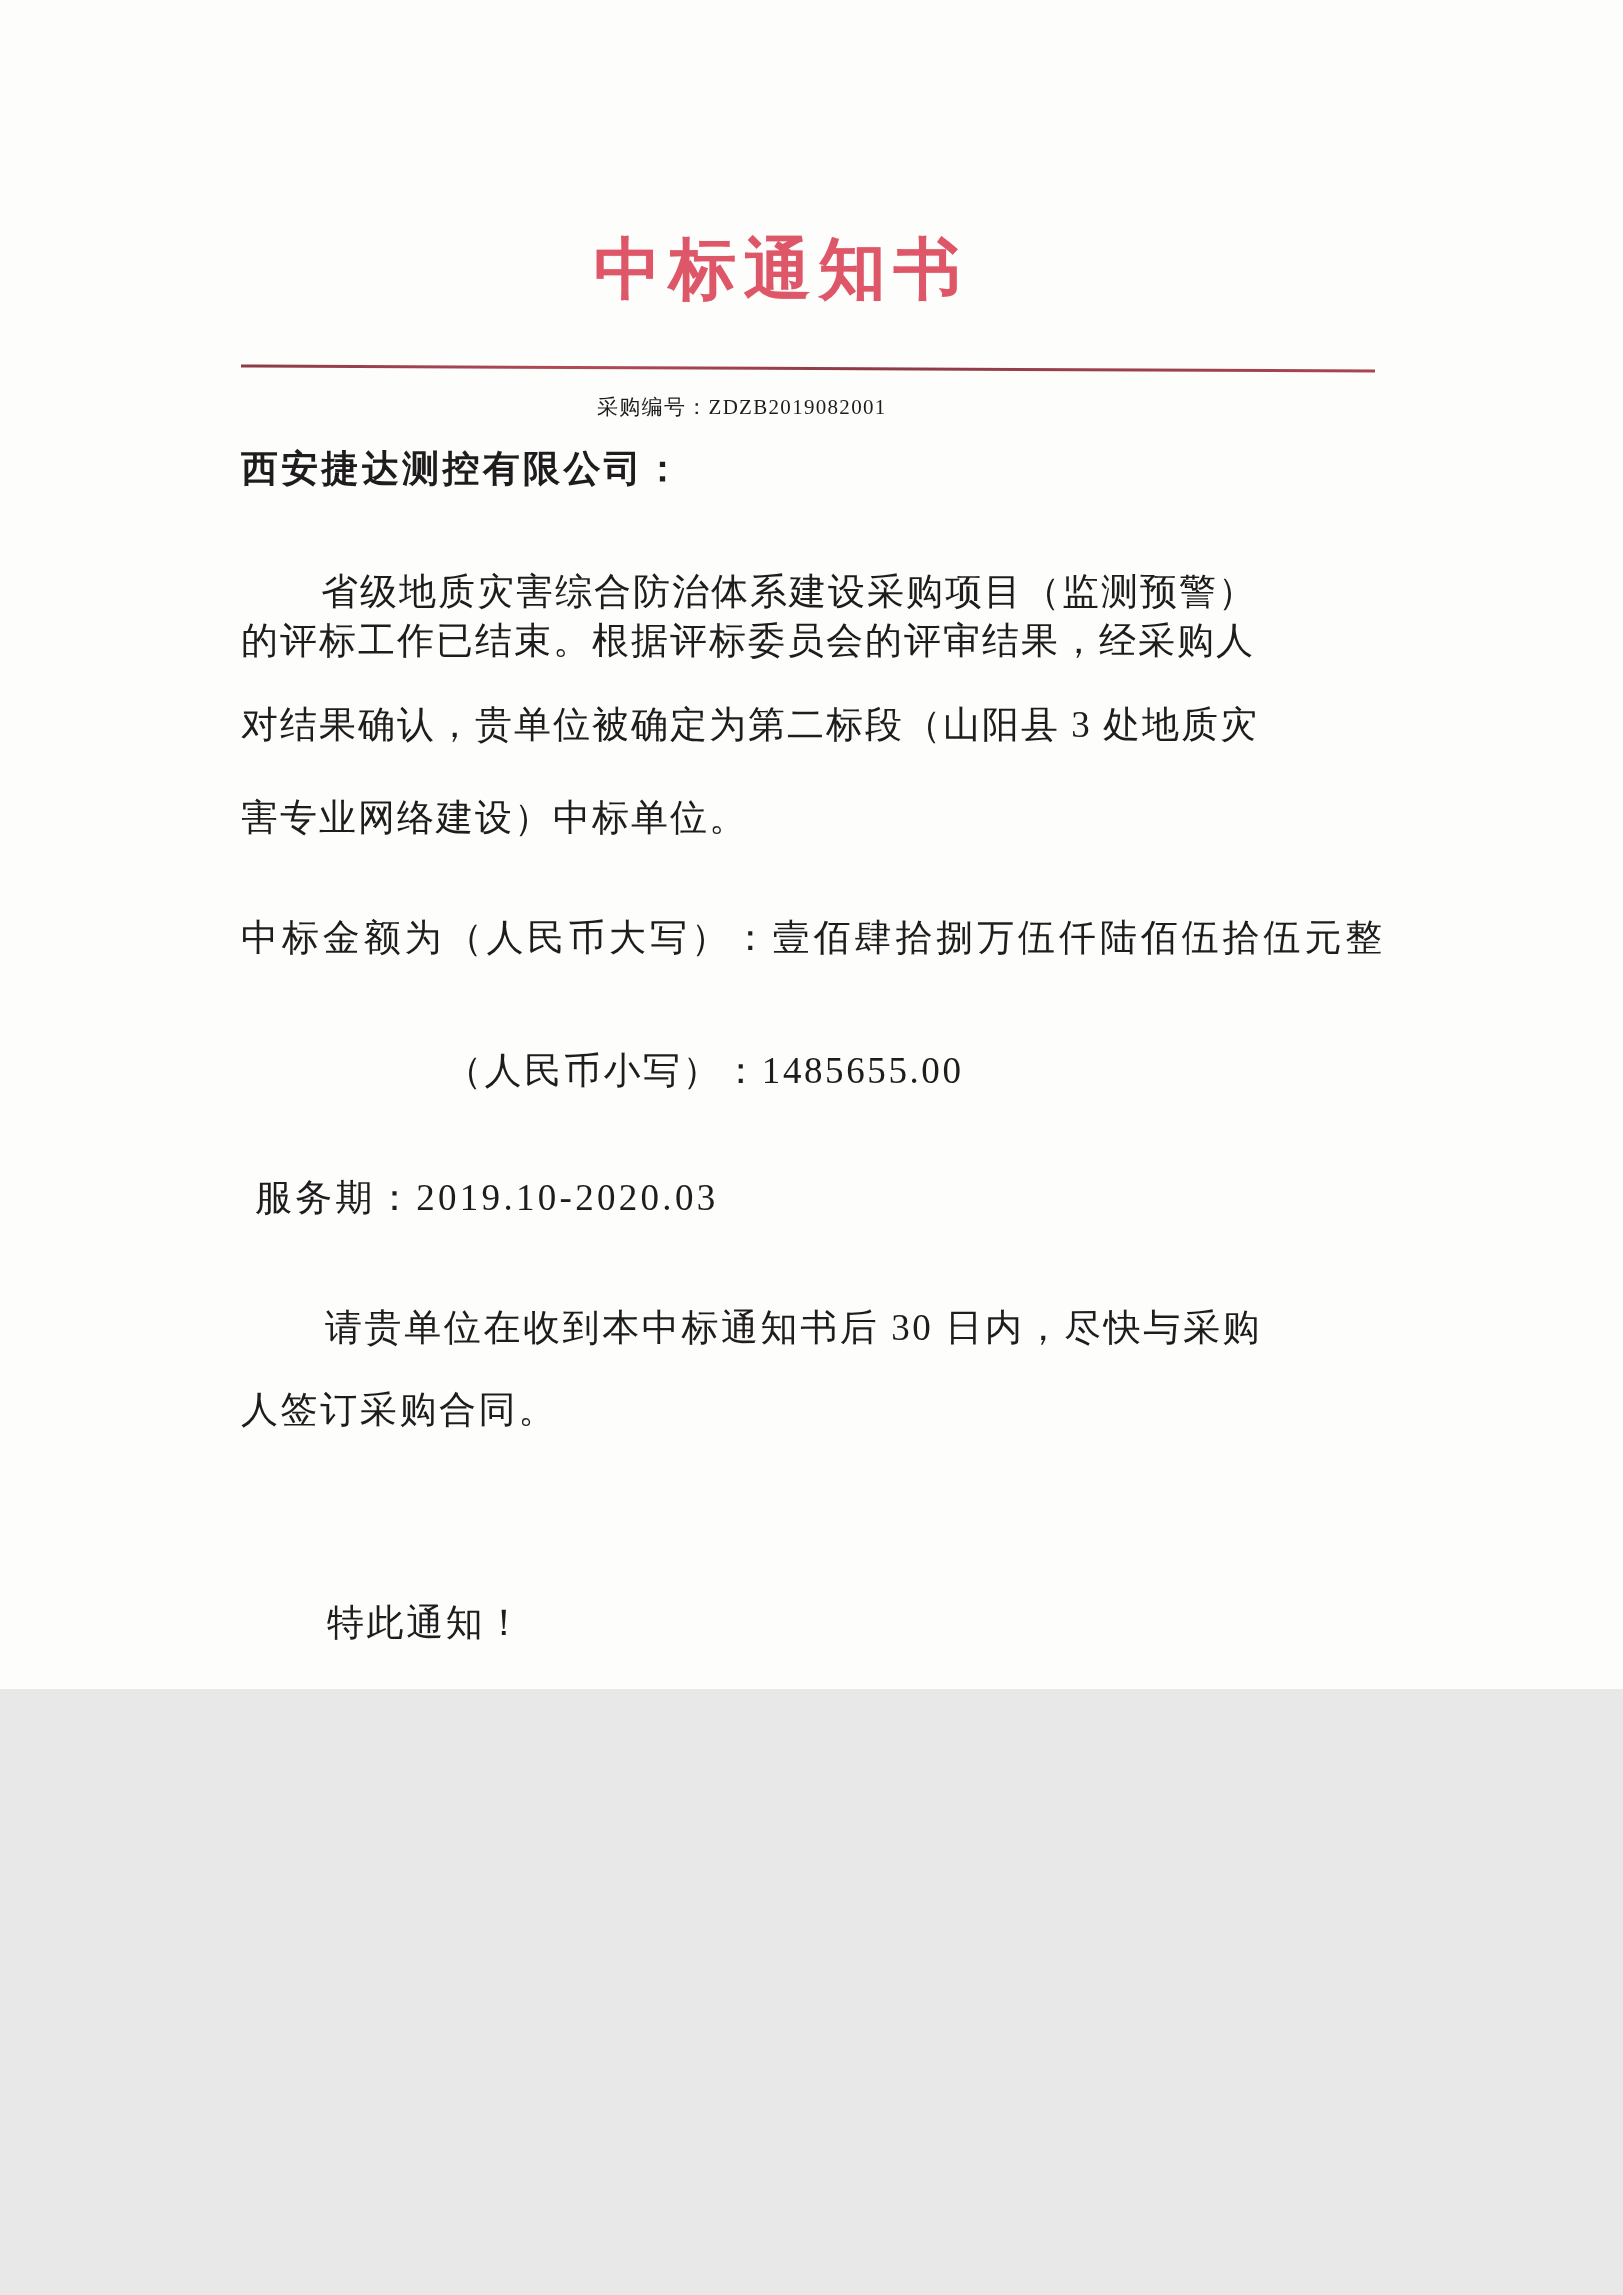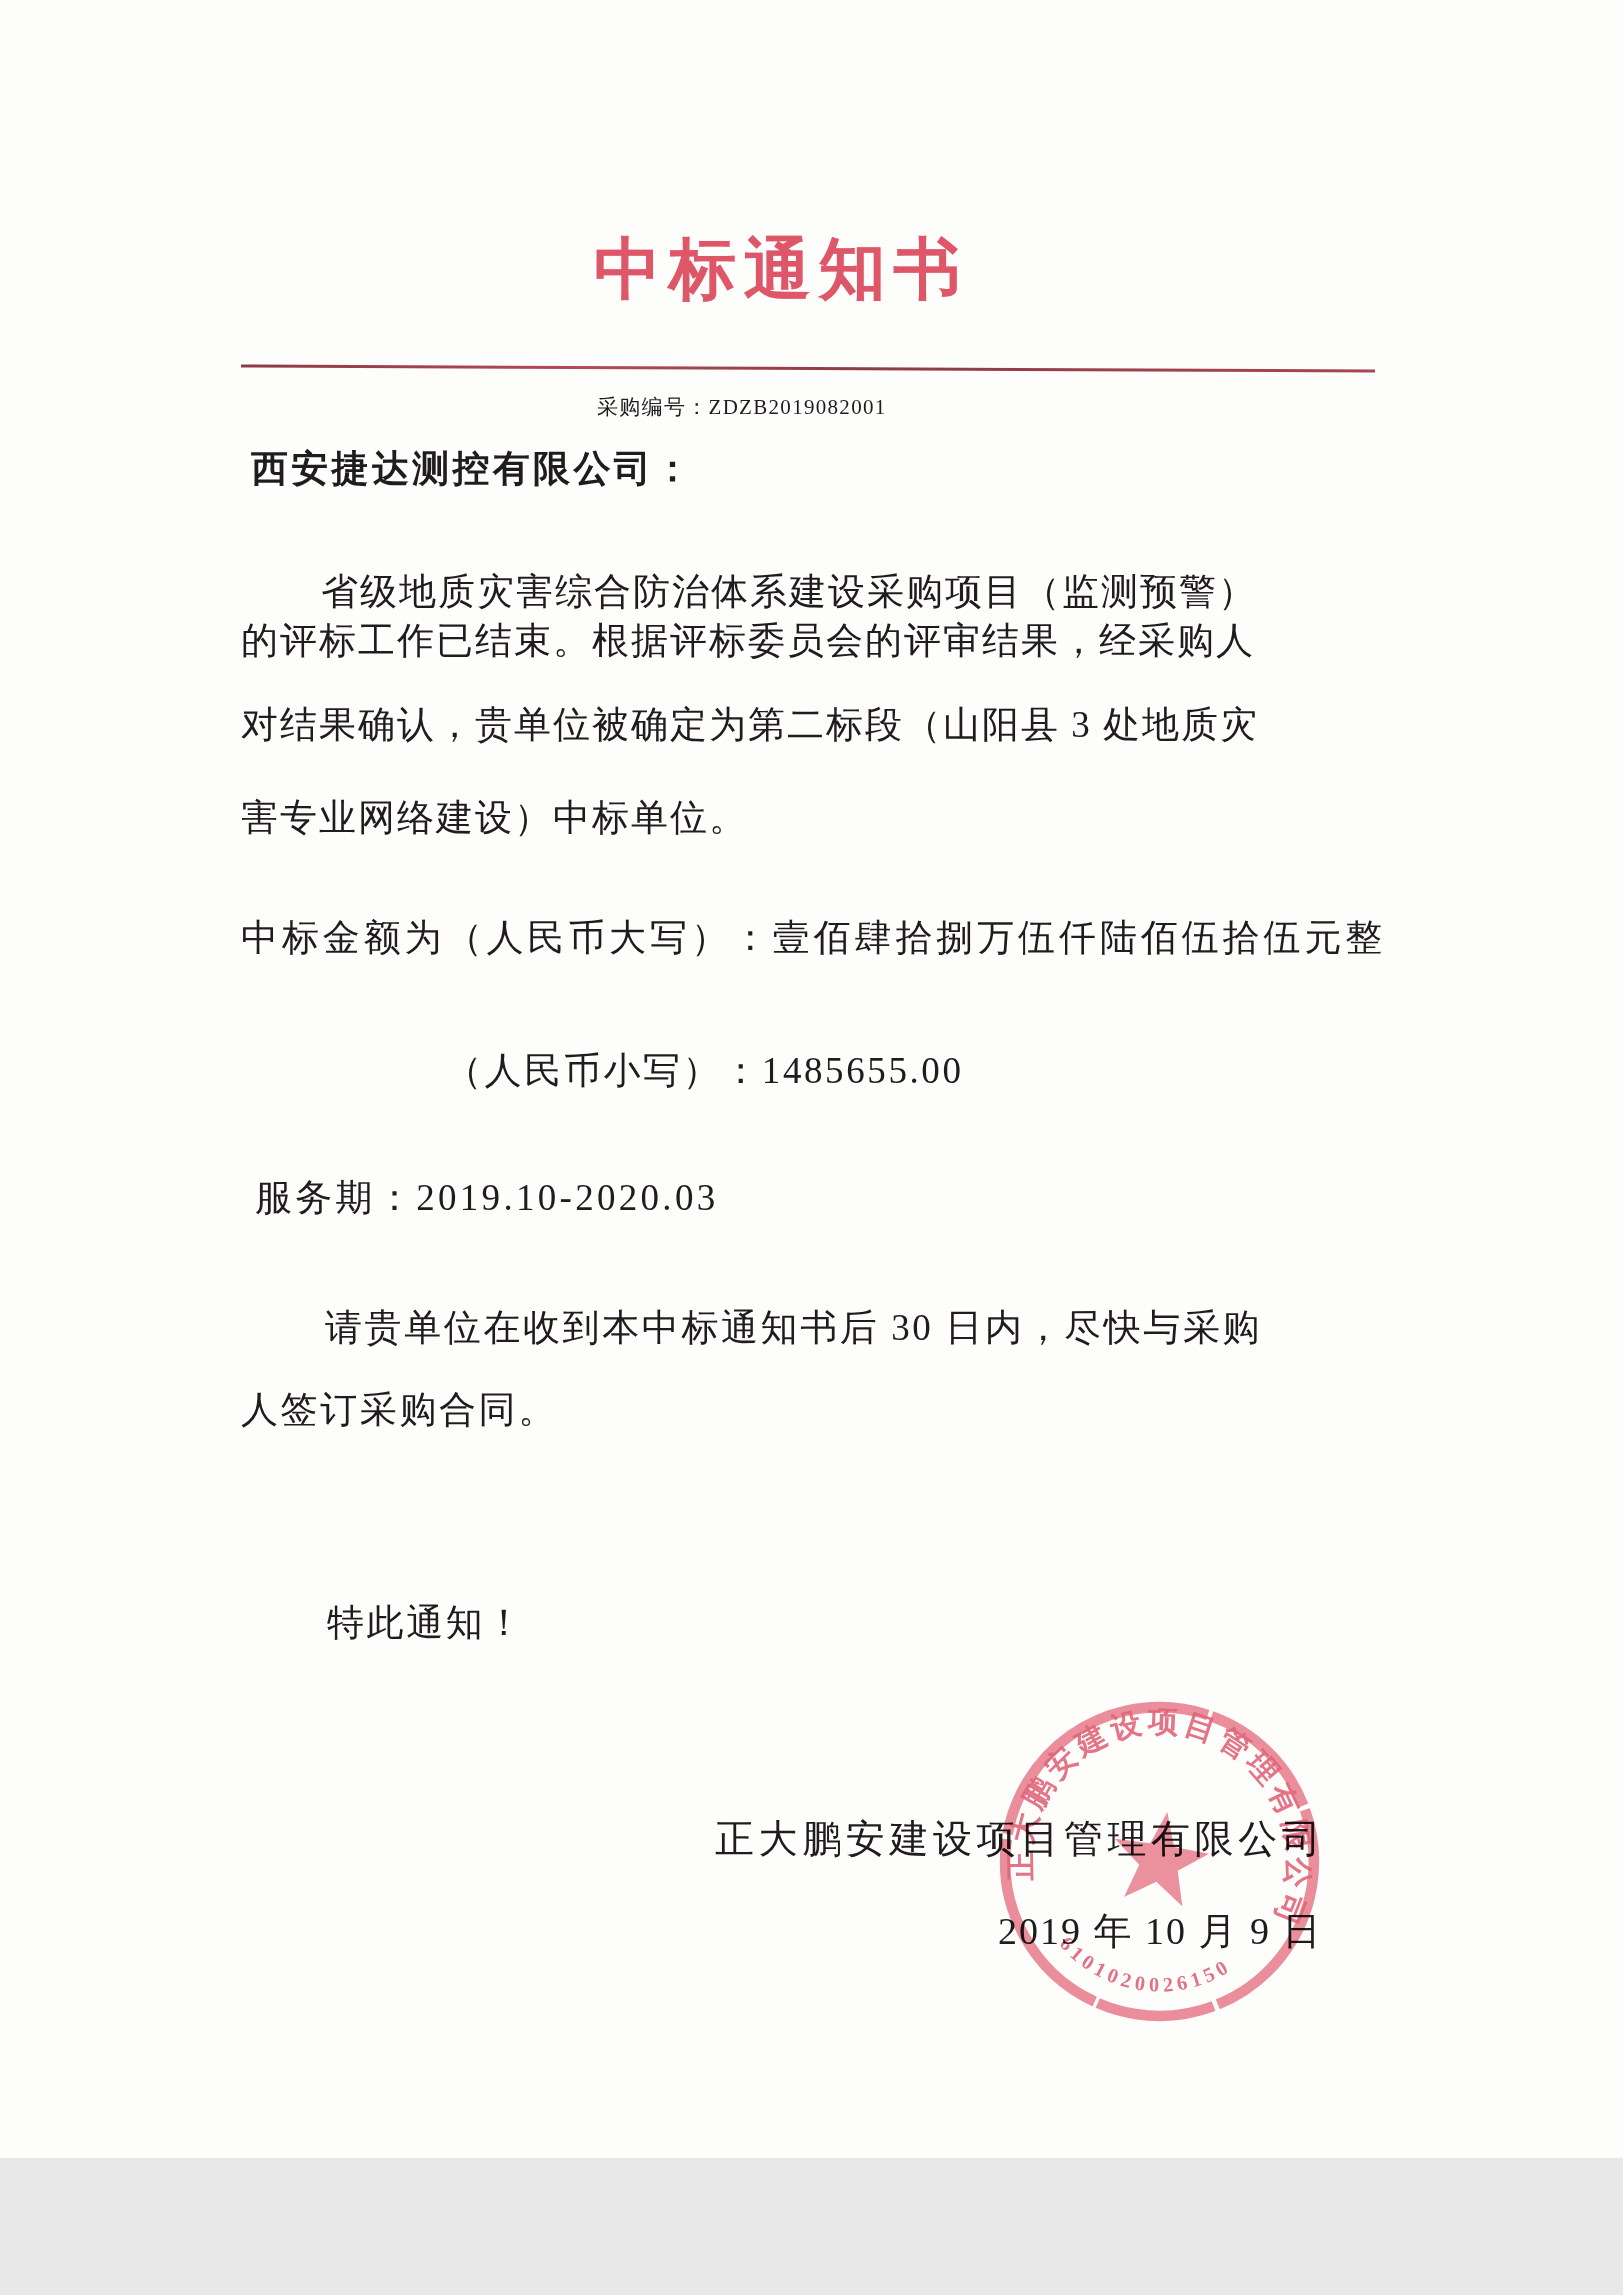--- a/index.html
+++ b/index.html
@@ -3,21 +3,21 @@
 <meta charset="utf-8">
 <style>
   html, body { margin: 0; padding: 0; }
   body {
     background: #e8e8e8;
     font-family: "Liberation Serif", "DejaVu Serif", serif;
   }
   .page {
     position: relative;
     width: 1623px;
-    height: 2158px;
+    height: 1689px;
     margin: 0 auto;
     background: #fdfdfc;
     overflow: hidden;
     color: #1e1c1c;
   }
   .abs { position: absolute; white-space: nowrap; }
 
   .doc-title {
     top: 233px; left: 594px;
     font-size: 67px; line-height: 73px;
@@ -31,21 +31,21 @@
     width: 1134px; height: 2.6px;
     background: linear-gradient(to right, #8d3b44, #b34a58 30%, #8d3b44 55%, #a84653);
     transform: rotate(0.25deg);
   }
   .proc-line {
     top: 390px; left: 597px;
     font-size: 21px; line-height: 34px;
     letter-spacing: 1.3px;
   }
   .recipient {
-    top: 448px; left: 251px;
+    top: 448px; left: 241px;
     font-size: 37px; line-height: 42px;
     font-weight: bold;
     letter-spacing: 3.3px;
   }
   .body-line {
     font-size: 37px; line-height: 43px;
     letter-spacing: 2px;
   }
   .p1l1 { top: 535px;  left: 321px; margin-top: 35px; }
   .p1l2 { top: 619px;  left: 241px; }

